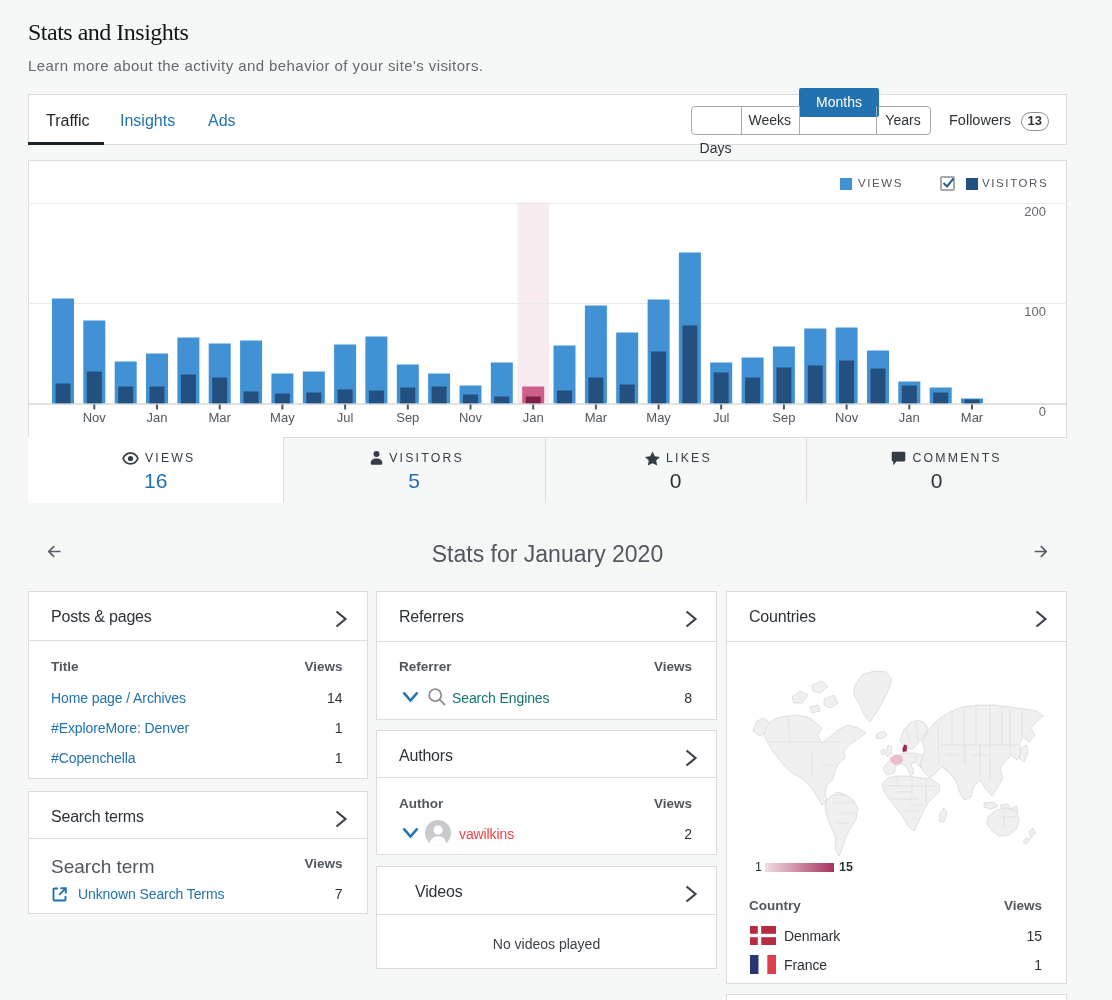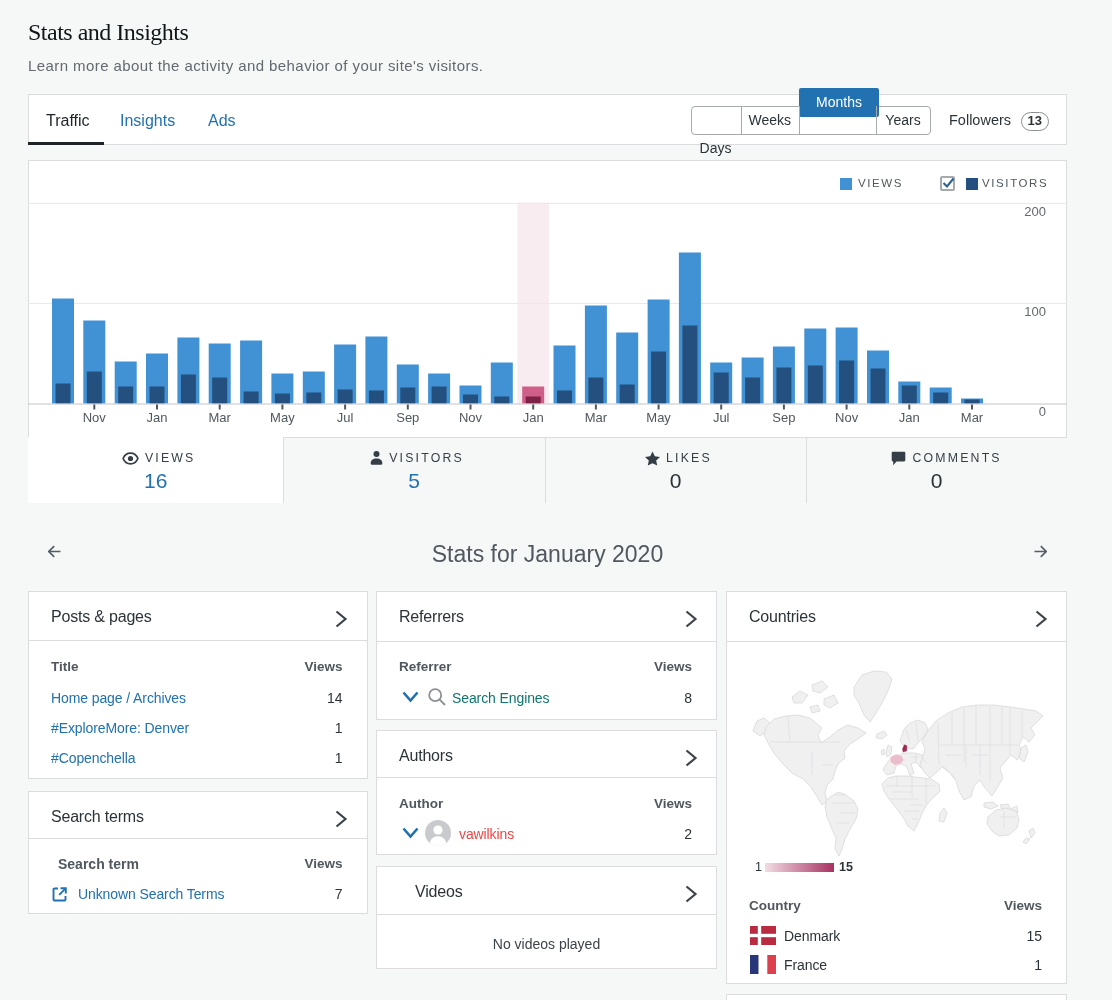--- a/index.html
+++ b/index.html
@@ -187,21 +187,21 @@
 <div class="abs" style="left:51px;top:719.5px;font-size:14px;letter-spacing:-0.1px;color:#2271b1">#ExploreMore: Denver</div>
 <div class="abs" style="left:28px;top:719.5px;width:314.5px;text-align:right;font-size:14px;color:#2c3338">1</div>
 <div class="abs" style="left:51px;top:749.5px;font-size:14px;letter-spacing:-0.1px;color:#2271b1">#Copenchella</div>
 <div class="abs" style="left:28px;top:749.5px;width:314.5px;text-align:right;font-size:14px;color:#2c3338">1</div>
 <div class="card" style="left:28px;top:791px;width:339.5px;height:123px"></div>
 <div class="abs" style="left:28px;top:838px;width:339.5px;height:1px;background:#dcdcde"></div>
 <div class="abs" style="left:51px;top:808px;font-size:16px;letter-spacing:-0.2px;color:#2c3338">Search terms</div>
 <svg style="position:absolute;left:333.0px;top:810px" width="16" height="18" viewBox="0 0 16 18">
     <path d="M3.5 1.5 L12.5 9 L3.5 16.5" fill="none" stroke="#3c434a" stroke-width="2.2"></path>
   </svg>
-<div class="abs" style="left:58px;top:856px;font-size:14px;font-weight:bold;color:#50575e">Search term</div>
+<div class="abs" style="left:51px;top:856px;font-size:19px;font-weight:normal;color:#50575e">Search term</div>
 <div class="abs" style="left:28px;top:856px;width:314.5px;text-align:right;font-size:13.5px;font-weight:bold;color:#50575e">Views</div>
 <div class="abs" style="left:78px;top:886px;font-size:14px;letter-spacing:-0.1px;color:#2271b1">Unknown Search Terms</div>
 <div class="abs" style="left:28px;top:886px;width:314.5px;text-align:right;font-size:14px;color:#2c3338">7</div>
 <svg style="position:absolute;left:52px;top:886.5px" width="15" height="15" viewBox="0 0 15 15">
     <path d="M6 1.5 H2.5 C1.7 1.5 1.5 1.7 1.5 2.5 V12.5 C1.5 13.3 1.7 13.5 2.5 13.5 H12.5 C13.3 13.5 13.5 13.3 13.5 12.5 V9" fill="none" stroke="#2271b1" stroke-width="1.9"></path>
     <path d="M8.5 1.2 H13.8 V6.5" fill="none" stroke="#2271b1" stroke-width="1.9"></path>
     <line x1="13.4" y1="1.6" x2="7.2" y2="7.8" stroke="#2271b1" stroke-width="1.9"></line>
   </svg>
 <div class="card" style="left:376px;top:591px;width:341px;height:129px"></div>
 <div class="abs" style="left:376px;top:641px;width:341px;height:1px;background:#dcdcde"></div>

